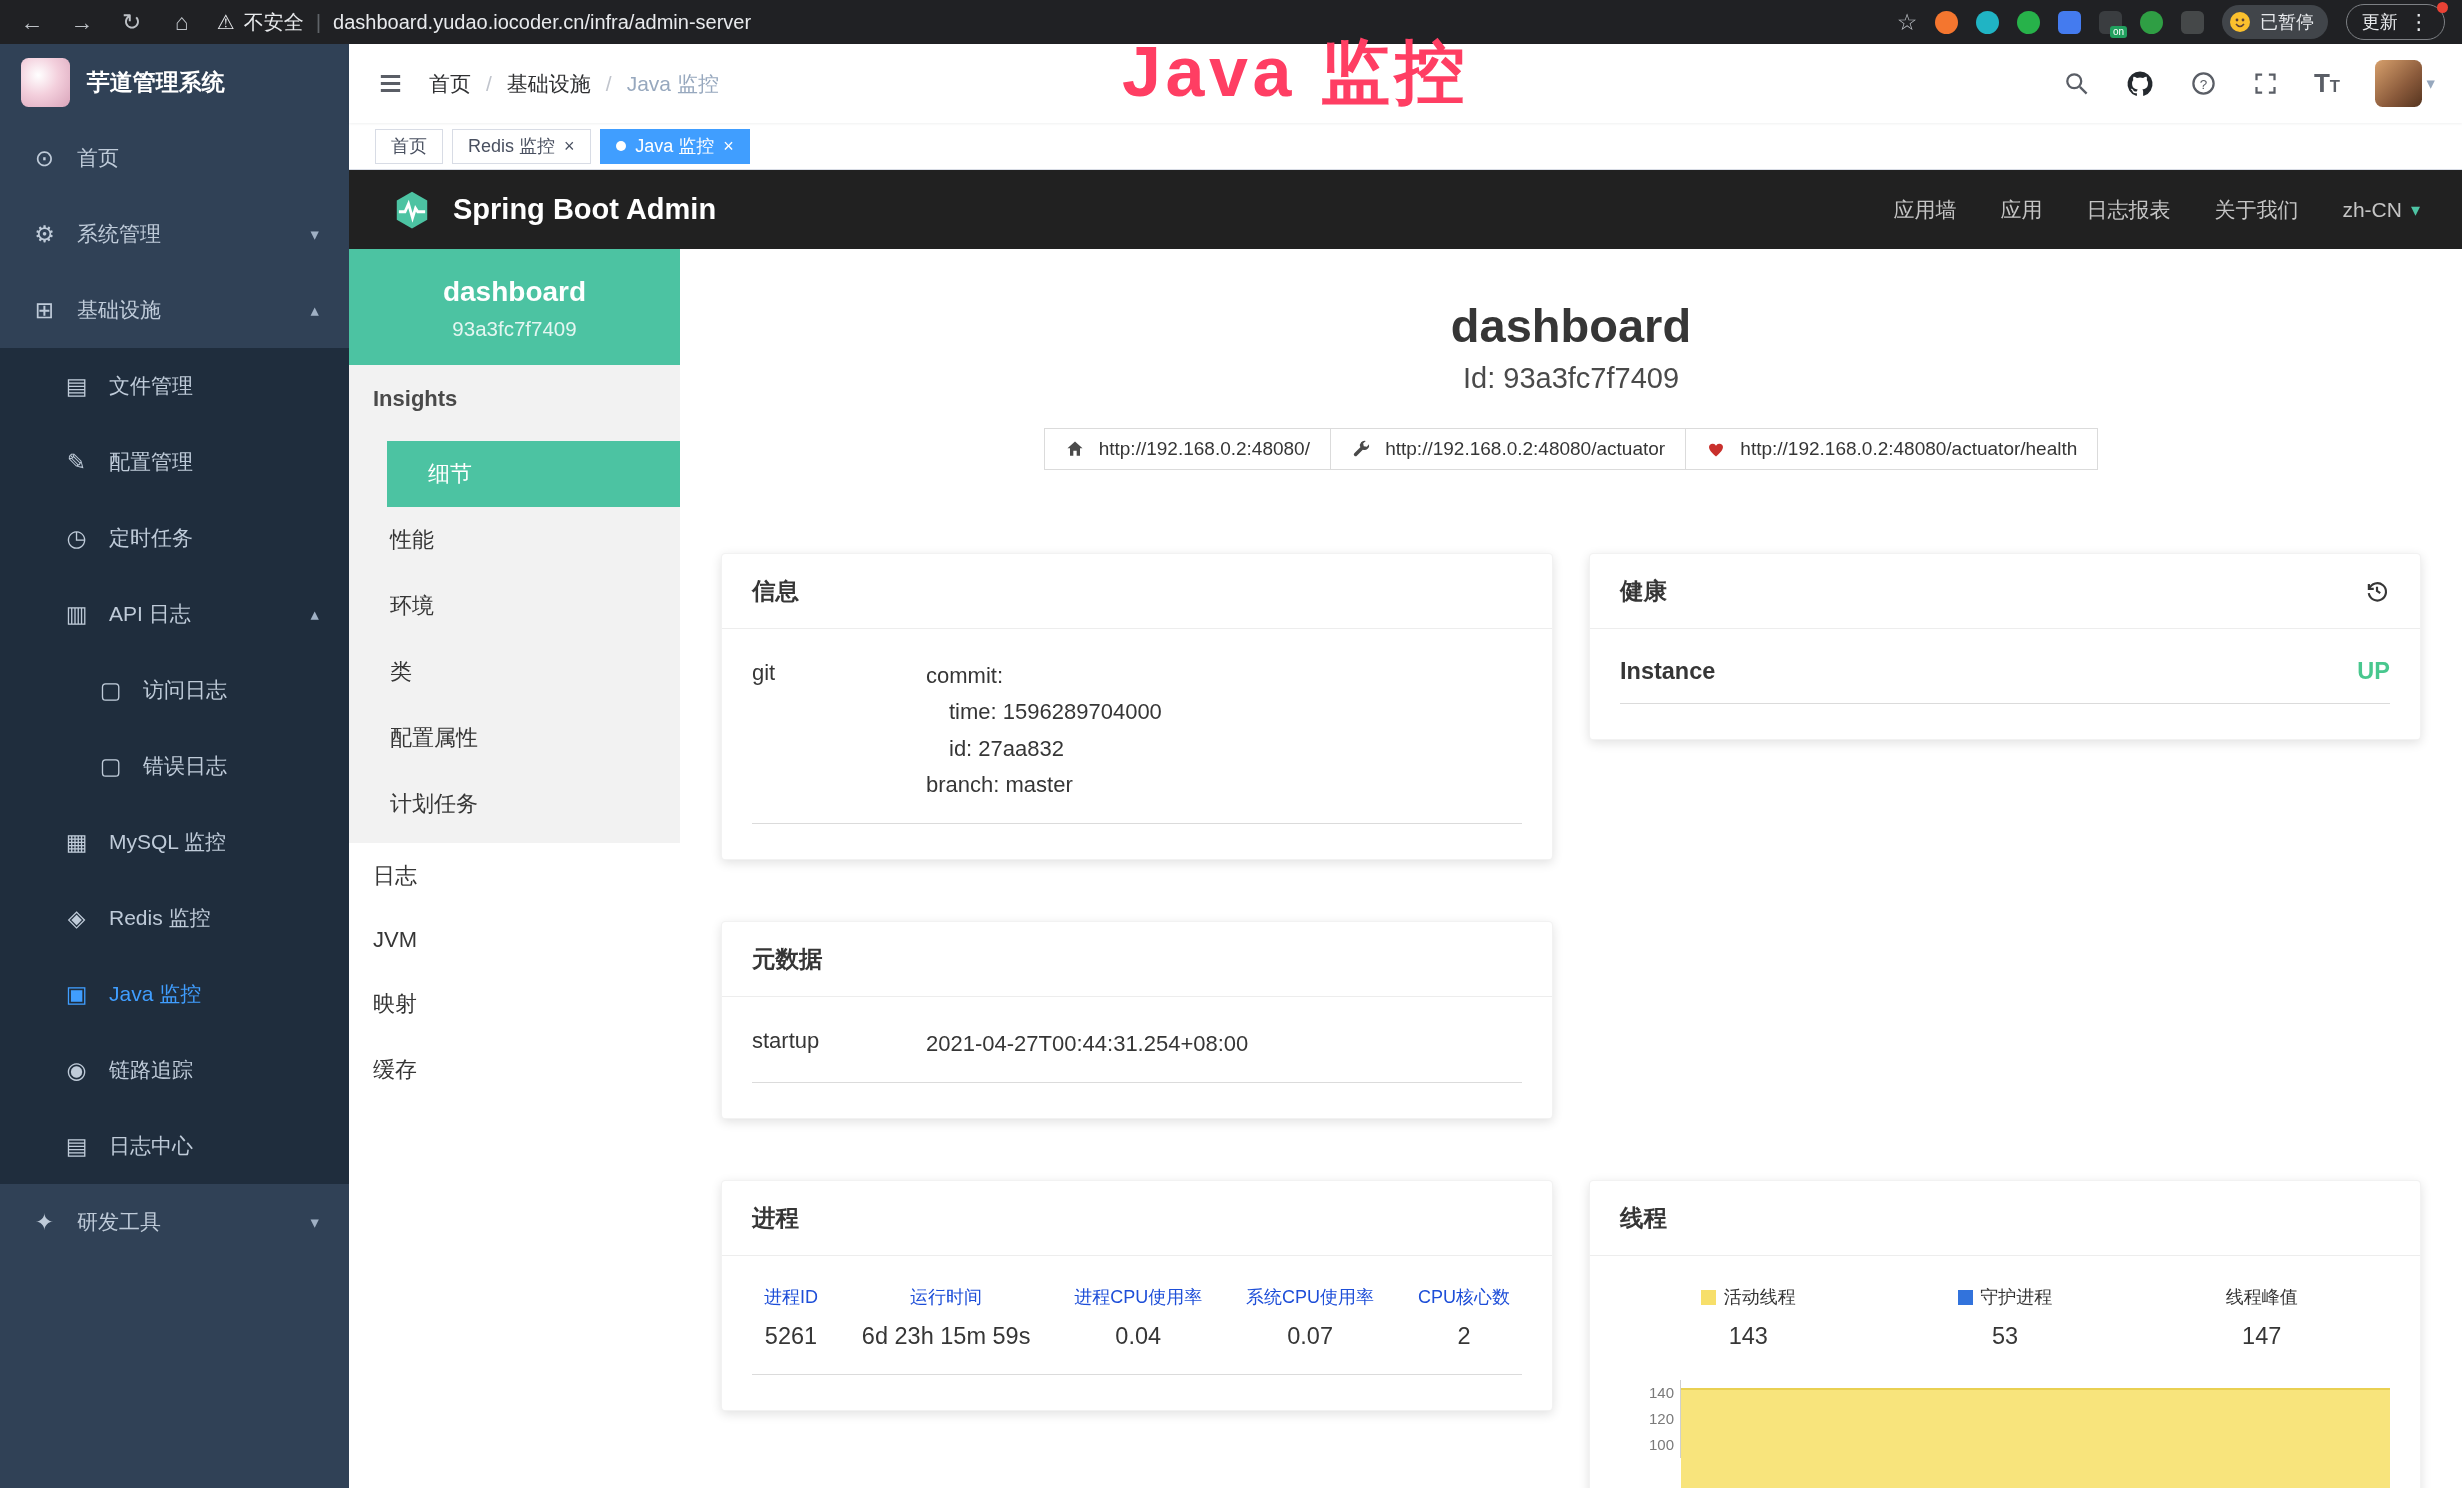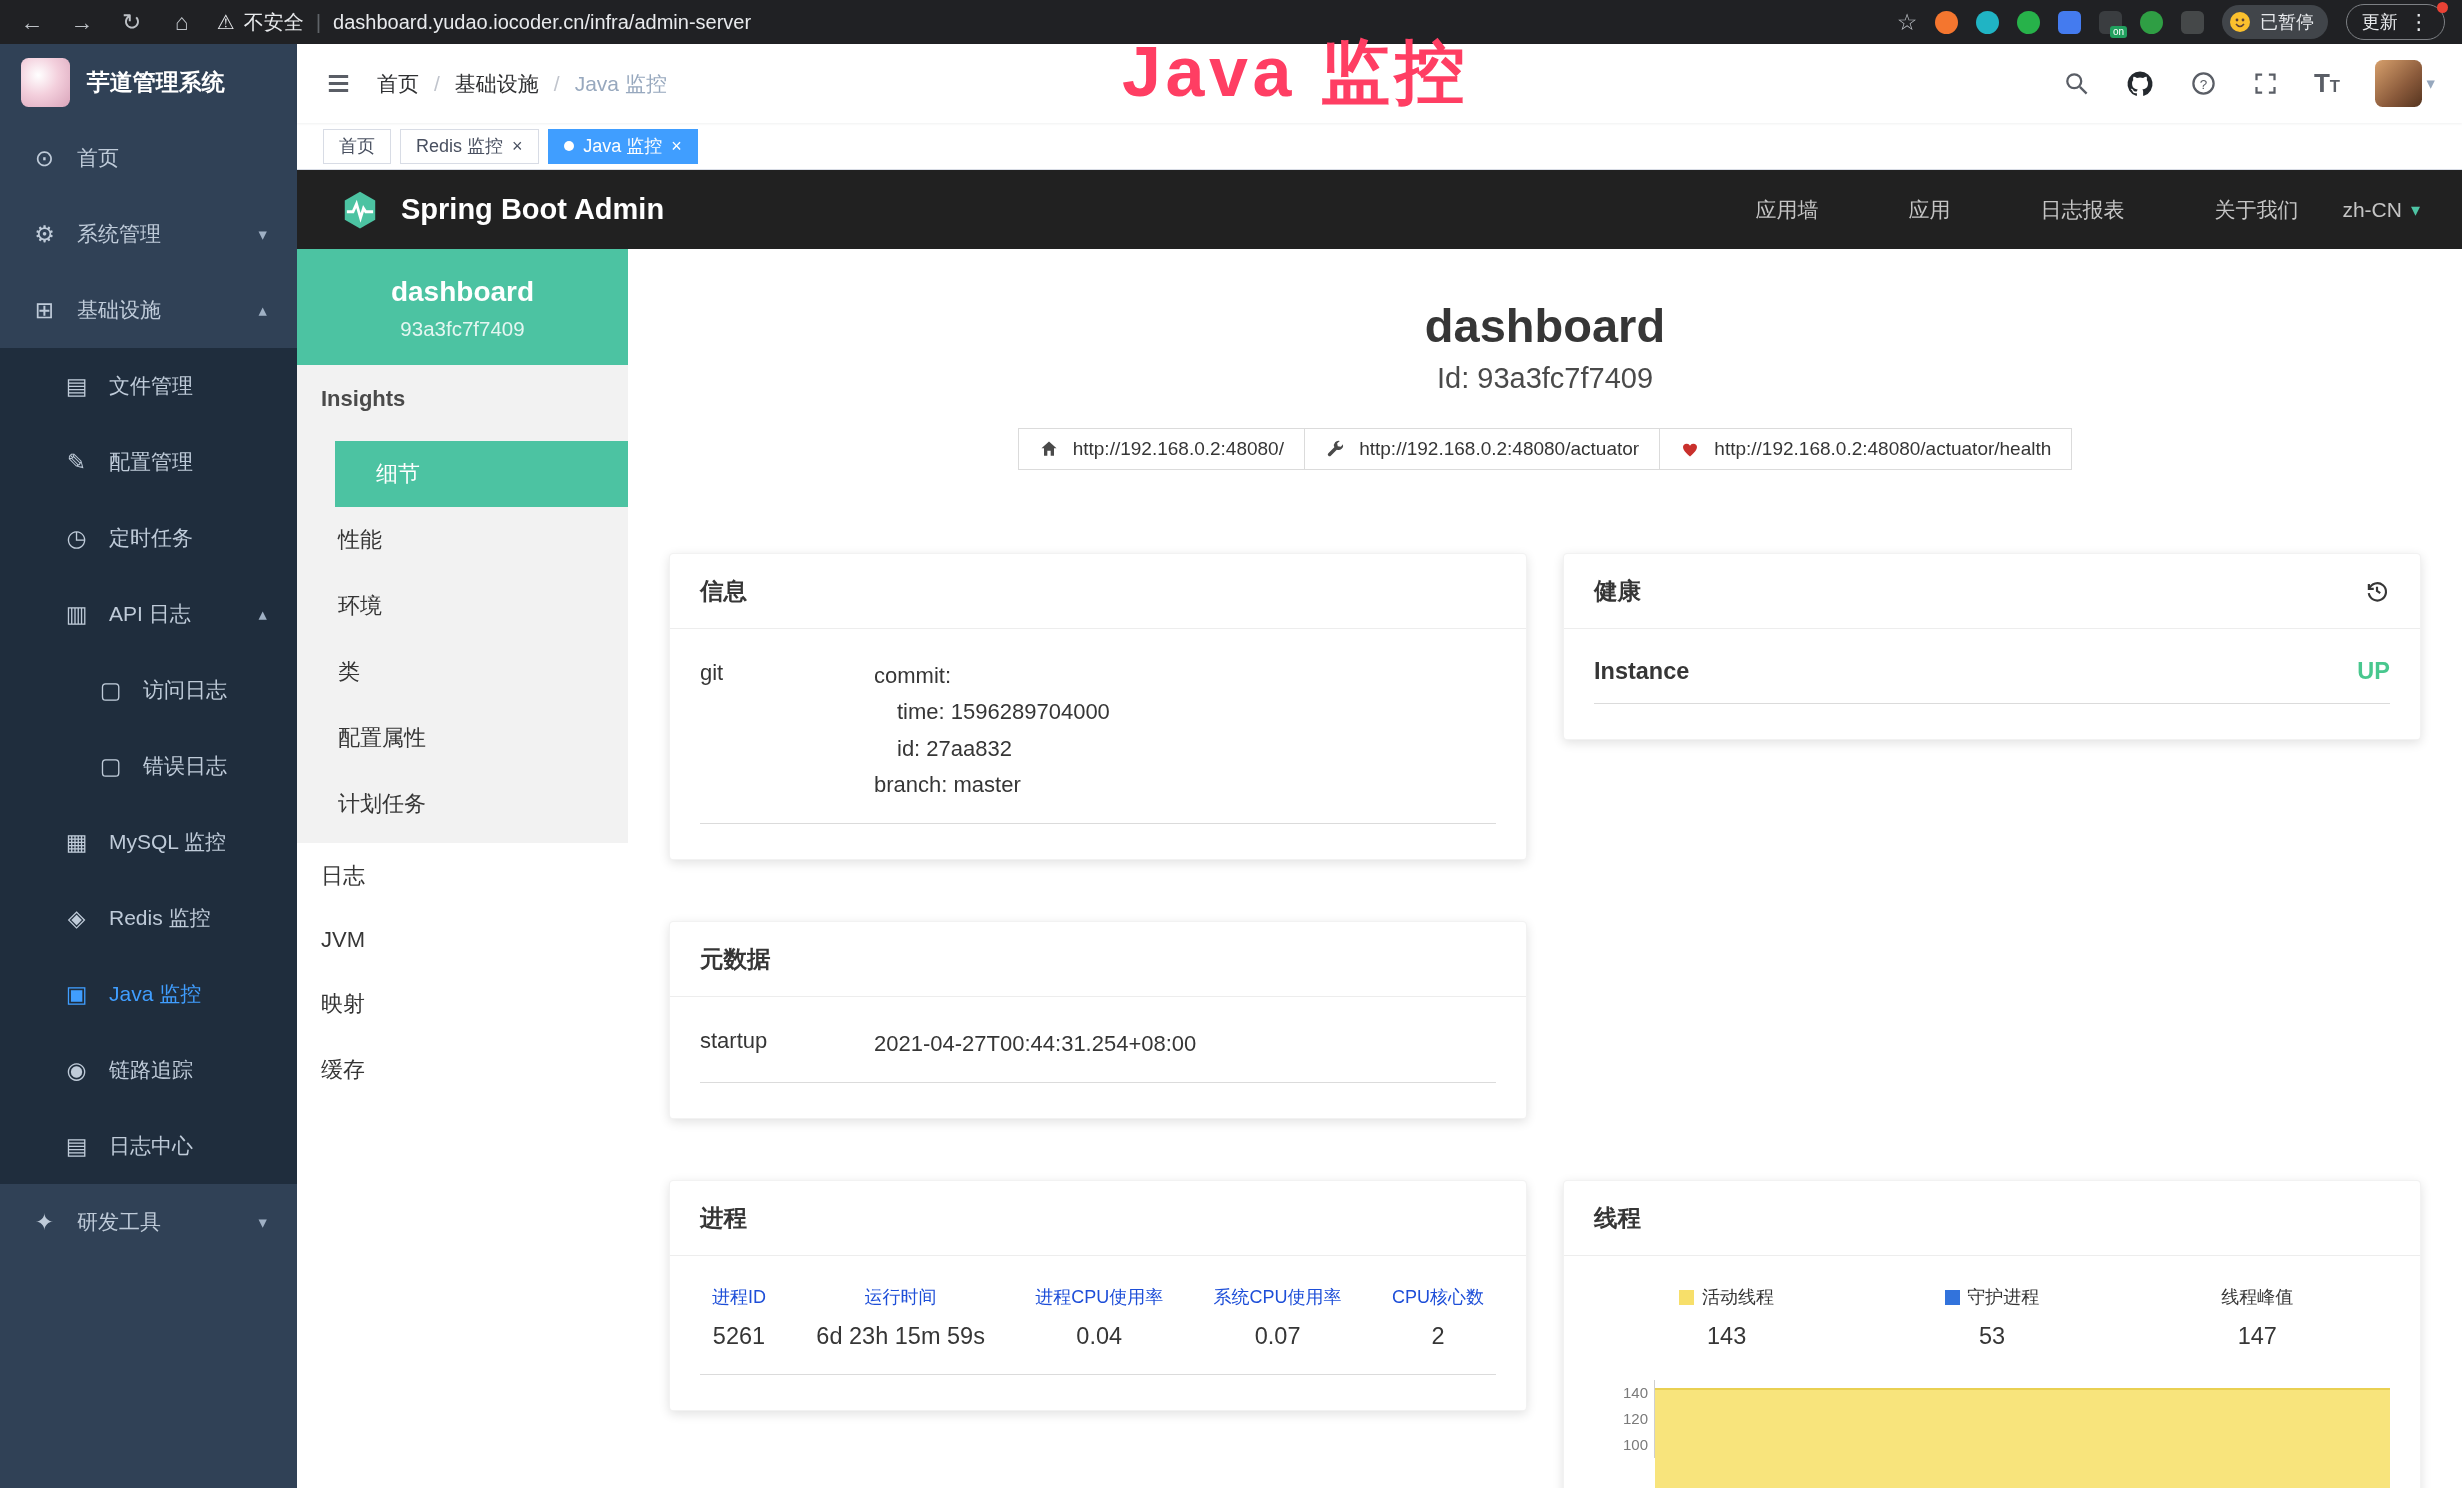--- a/index.html
+++ b/index.html
@@ -36,21 +36,21 @@
   .kebab { font-size:21px; color:#e8eaed; }
 
   
   .annotation { position:absolute; top:26px; left:1122px; z-index:60;
                 font-size:70px; font-weight:bold; color:#ff3e63; letter-spacing:4.6px; }
 
   
   .shell { flex:1; display:flex; min-height:0; }
 
   
-  .sidebar { width:297px; flex:0 0 auto; background:#304156; color:#bfcbd9;
+  .sidebar { width:349px; flex:0 0 auto; background:#304156; color:#bfcbd9;
              display:flex; flex-direction:column; }
   .logo-row { height:76px; display:flex; align-items:center; gap:16.7px; padding:0 21px; }
   .logo-img { width:49px; height:49px; border-radius:7.6px; flex:0 0 auto;
               background:radial-gradient(circle at 35% 35%, #ffffff 0%, #f3cfdc 45%, #d9a4ba 100%); }
   .logo-title { color:#fff; font-size:23px; font-weight:bold; white-space:nowrap; }
   .menu { flex:1; font-size:21px; }
   .menu-item { height:76px; display:flex; align-items:center; gap:18px; padding:0 30px;
                cursor:pointer; white-space:nowrap; }
   .menu-item .mi-icon { width:29px; text-align:center; font-size:23px; }
   .menu-item .chev { margin-left:auto; font-size:16.7px; color:#9fb0c4; }
@@ -85,21 +85,21 @@
   .tab .tclose { font-size:18px; }
 
   
   .sba { flex:1; display:flex; flex-direction:column; min-height:0; }
   .sba-nav { height:79px; flex:0 0 auto; background:#212121; display:flex; align-items:center;
              padding:0 42px; }
   .sba-brand { display:flex; align-items:center; gap:20px; color:#fff;
                font-size:29px; font-weight:bold; }
   .sba-nav-items { margin-left:auto; display:flex; align-items:center; gap:44px;
                    font-size:21px; color:#c5c5c5; }
-  .sba-nav-item { cursor:pointer;margin-left:46px; }
+  .sba-nav-item { cursor:pointer; }
   .locale { display:flex; align-items:center; gap:9px; cursor:pointer; }
   .locale .caret { color:#4ec4a4; font-size:18px; }
 
   .sba-body { flex:1; display:flex; min-height:0; }
   .sba-sidebar { width:331px; flex:0 0 auto; background:#fff; display:flex; flex-direction:column; }
   .sba-appblock { background:#4cc3a2; color:#fff; text-align:center; padding:27px 15px 24px; }
   .sba-appname { font-size:28px; font-weight:bold; }
   .sba-appid { font-size:20.5px; opacity:.85; margin-top:9px; }
   .sba-section { background:#f2f2f2; padding-bottom:6px; }
   .sba-section-label { font-size:22px; font-weight:bold; color:#4a4a4a; padding:21px 24px 29px; }

